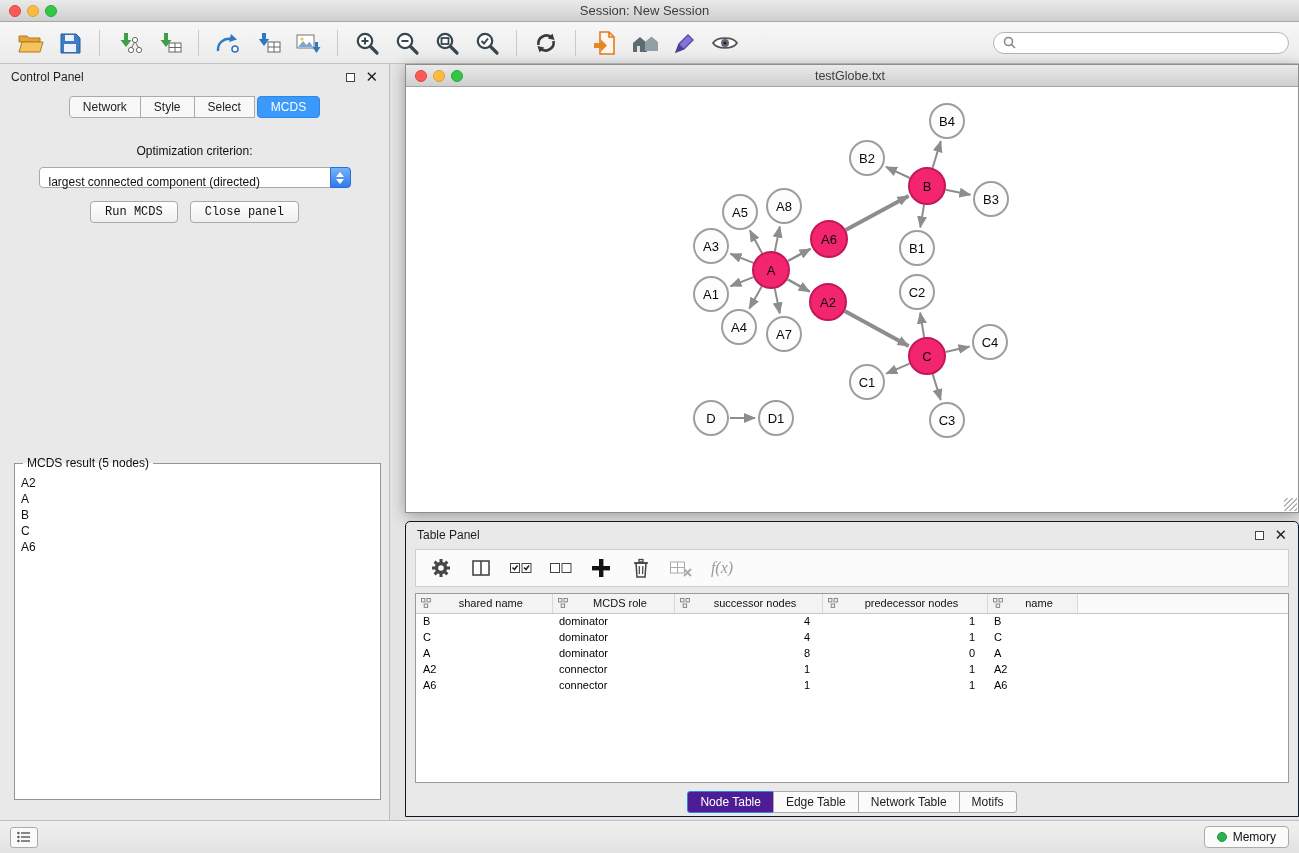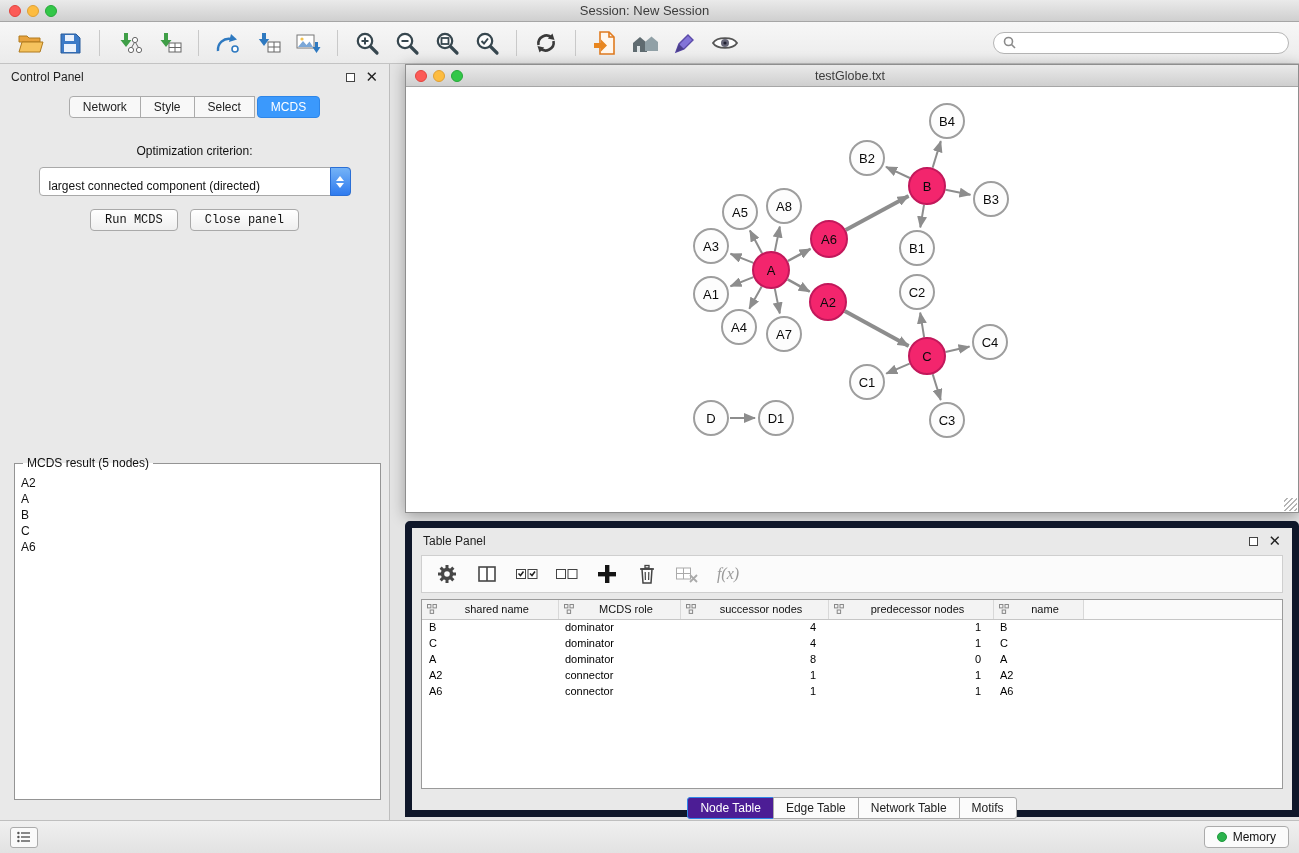--- a/index.html
+++ b/index.html
@@ -30,21 +30,21 @@
   .control-panel{position:absolute;left:0;top:0;width:390px;height:756px;background:#e9e9e9;border-right:1px solid #bebebe}
   .panel-header{height:26px;display:flex;align-items:center;padding:0 11px;font-size:12px;color:#1e1e1e}
   .hdr-btns{margin-left:auto;display:flex;gap:10px;align-items:center}
   .float-icon{width:9px;height:9px;border:1.5px solid #444;background:#fff}
   .close-icon{font-size:15px;font-weight:bold;color:#222;line-height:10px}
   .cp-tabs{display:flex;justify-content:center;margin-top:6px}
   .cp-tab{padding:3px 13px;border:1px solid #ababab;background:#f8f8f8;margin-left:-1px;font-size:12px;color:#222}
   .cp-tab:first-child{border-radius:4px 0 0 4px;margin-left:0}
   .cp-tab.active{background:#3b99fc;border-color:#2e86e8;color:#fff;border-radius:4px;margin-left:2px}
   .opt-label{text-align:center;margin-top:26px;color:#111}
-  .combo{margin:9px auto 0;width:312px;height:29px;border:1px solid #a9a9a9;border-radius:4px;background:#fff;display:flex;align-items:center;position:relative;padding:8px 26px 0 9px}
+  .combo{margin:9px auto 0;width:312px;height:21px;border:1px solid #a9a9a9;border-radius:4px;background:#fff;display:flex;align-items:center;position:relative;padding:8px 26px 0 9px}
   .combo-text{white-space:nowrap;overflow:hidden;color:#111}
   .combo-stepper{position:absolute;right:-1px;top:-1px;bottom:-1px;width:21px;border-radius:0 4px 4px 0;background:linear-gradient(#74b3f7,#2f7bef);display:flex;flex-direction:column;align-items:center;justify-content:center;gap:2px;border:1px solid #2a6fd6}
   .arr-up{width:0;height:0;border-left:4px solid transparent;border-right:4px solid transparent;border-bottom:5px solid #fff}
   .arr-down{width:0;height:0;border-left:4px solid transparent;border-right:4px solid transparent;border-top:5px solid #fff}
   .btn-row{display:flex;justify-content:center;gap:12px;margin-top:13px}
   .mac-btn{padding:3px 14px;font-size:12px;border:1px solid #a9a9a9;border-radius:4px;background:linear-gradient(#ffffff,#efefef);color:#111;font-family:Liberation Mono, monospace}
   .result-box{position:absolute;left:14px;right:8px;top:392px;bottom:20px;background:#fff;border:1px solid #949494;padding:4px 6px}
   .result-box legend{font-size:12px;padding:0 4px;margin-left:2px;color:#111}
   .result-list{margin-top:1px;font-size:12px;line-height:16px;color:#111}
 
@@ -52,21 +52,21 @@
   .splitter{position:absolute;left:390px;top:0;width:15px;height:756px}
 
   
   .network-window{position:absolute;left:405px;top:0;width:894px;height:449px;background:#fff;border:1px solid #8e8e8e;box-shadow:0 3px 14px rgba(0,0,0,.32);display:flex;flex-direction:column}
   .nw-titlebar{height:22px;flex:0 0 22px;background:linear-gradient(#eaeaea,#cfcfcf);border-bottom:1px solid #a6a6a6;display:flex;align-items:center;position:relative}
   .nw-title{position:absolute;left:0;right:4px;text-align:center;font-size:12.5px;color:#3c3c3c}
   .nw-canvas{flex:1;position:relative;background:#fff;overflow:hidden}
   .resize-grip{position:absolute;right:1px;bottom:1px;width:13px;height:13px;background:repeating-linear-gradient(135deg,transparent 0 2px,#b5b5b5 2px 3.5px)}
 
   
-  .table-panel{position:absolute;left:405px;top:457px;width:894px;height:296px;background:#e9e9e9;border:7px solid #0f172a;border-radius:5px 5px 0 0}
+  .table-panel{position:absolute;left:405px;top:457px;width:894px;height:296px;background:#e9e9e9;border:1px solid #0f172a;border-radius:5px 5px 0 0}
   .tp-toolbar{margin:1px 9px 0;height:38px;background:#fbfbfb;border:1px solid #cfcfcf;display:flex;align-items:center;padding:0 12px;gap:14px}
   .tp-btn{height:28px;min-width:26px;display:flex;align-items:center;justify-content:center}
   .fx-label{font-family:"Liberation Serif","DejaVu Serif",serif;font-style:italic;font-size:16px;color:#9a9a9a;padding-left:2px}
   .table-box{margin:6px 9px 0;height:190px;background:#fff;border:1px solid #9a9a9a;overflow:hidden}
   table{border-collapse:collapse;width:100%;font-size:11px;table-layout:fixed}
   th{position:relative;background:#f3f3f3;border-right:1px solid #d8d8d8;border-bottom:1px solid #c6c6c6;height:19px;font-weight:normal;text-align:center;color:#111;padding:0 4px 0 18px}
   th.filler-th{background:#fafafa;border-right:none;padding:0}
   .th-icon{position:absolute;left:5px;top:4px}
   td{height:16px;padding:0 7px;color:#000;white-space:nowrap;overflow:hidden}
   td.num{text-align:right;padding-right:12px}

